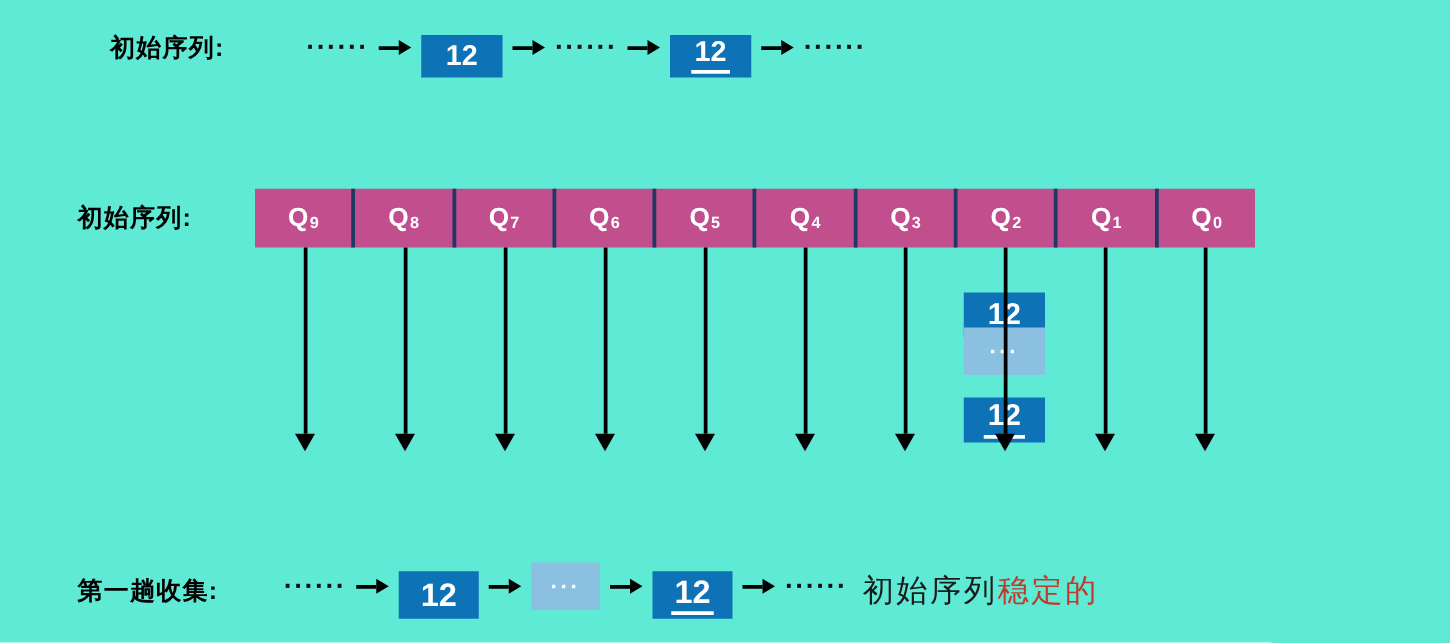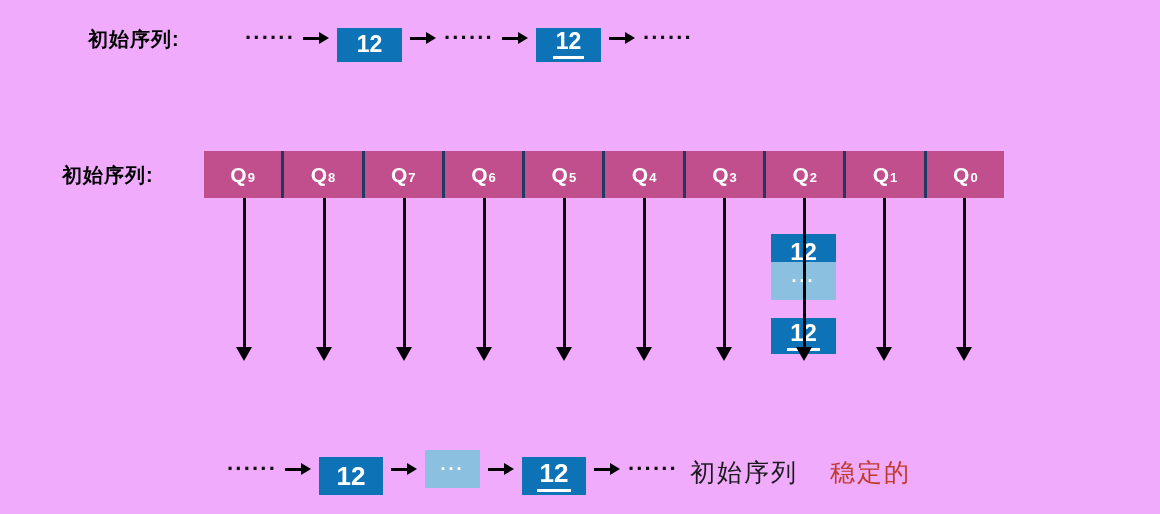--- a/index.html
+++ b/index.html
@@ -1,17 +1,17 @@
 <!DOCTYPE html>
 <html><head>
 <meta charset="utf-8">
 <style>
   html,body{margin:0;padding:0;background:#fff;}
   .canvas{
-    position:relative;width:1160px;height:514px;background:#f0abfc;
+    position:relative;width:1160px;height:514px;background:#5eead4;
     font-family:"Liberation Sans","DejaVu Sans",sans-serif;overflow:hidden;
   }
   .row-label{
     position:absolute;font-size:20px;font-weight:bold;color:#000;
     letter-spacing:1px;line-height:24px;white-space:nowrap;
   }
   
   .chain{position:absolute;display:flex;align-items:center;gap:8px;}
   .dots{
     font-weight:bold;font-size:22px;letter-spacing:1px;color:#111;
@@ -60,21 +60,21 @@
   
   .stack-box{
     position:absolute;left:771px;width:65px;display:flex;align-items:center;
     justify-content:center;color:#fff;font-weight:bold;font-size:24px;z-index:2;
   }
   
   .note{
     position:absolute;left:690px;top:456px;font-size:25px;color:#1a1a1a;
     letter-spacing:2px;white-space:nowrap;
   }
-  .note .red{color:#bf3b2b;margin-left:32px;}
+  .note .red{color:#bf3b2b;}
 </style>
 </head>
 <body>
 
 <div class="canvas">
 
   <div class="row-label" style="left:88px;top:27px">初始序列:</div>
   <div class="chain" id="chain-initial" style="left:245px;top:21px;height:34px">
       <span class="dots">······</span>
       <span class="harrow">
@@ -193,20 +193,21 @@
         <span class="val">12</span>
       </div>
       <div class="stack-box box-light" style="top: 262px; height: 38px;">
         <span class="val">···</span>
       </div>
       <div class="stack-box box-blue" style="top: 305px; height: 36px;">
         <span class="underline-val">12</span>
       </div>
     </div>
 
+  <div class="row-label" style="left:62px;top:461px">第一趟收集:</div>
   <div class="chain" id="chain-collect" style="left:227px;top:450px;height:38px">
       <span class="dots">······</span>
       <span class="harrow">
         <span class="shaft"></span>
         <span class="head"></span>
       </span>
       <span class="nodebox box-blue">
         <span class="val">12</span>
       </span>
       <span class="harrow">

